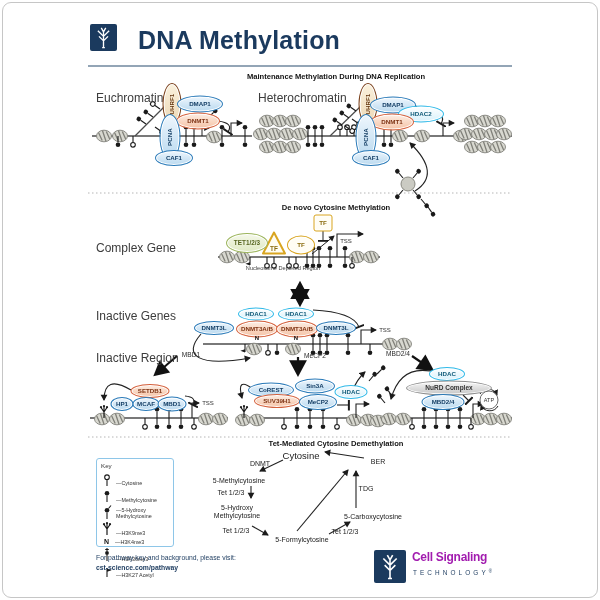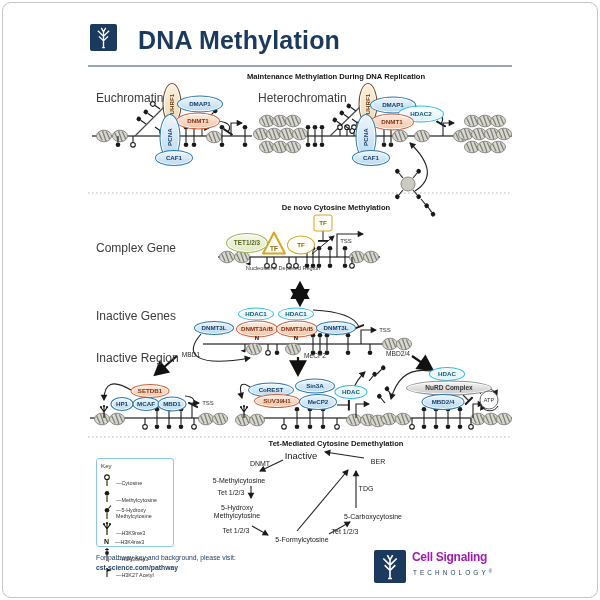--- a/index.html
+++ b/index.html
@@ -404,21 +404,21 @@
   <div class="pv cyan" style="left:351px;top:392px;width:31px;height:12px;">HDAC</div>
   <div class="pv orange" style="left:277px;top:401px;width:44px;height:12px;">SUV39H1</div>
   <div class="pv blue" style="left:318px;top:402px;width:36px;height:14px;">MeCP2</div>
 
   <div class="pv cyan" style="left:447px;top:374px;width:34px;height:12px;">HDAC</div>
   <div class="pv grayv" style="left:449px;top:388px;width:84px;height:13px;">NuRD Complex</div>
   <div class="pv blue" style="left:443px;top:402px;width:41px;height:14px;">MBD2/4</div>
   <div class="pv circ" style="left:489px;top:400px;width:17px;height:17px;">ATP</div>
 
   <div class="lbl sect" style="left:300px;top:443px;">Tet-Mediated Cytosine Demethylation</div>
-  <div class="lbl cycbig" style="left:301px;top:455px;">Inactive</div>
+  <div class="lbl cycbig" style="left:301px;top:455px;">Cytosine</div>
   <div class="lbl cyc" style="left:260px;top:463px;">DNMT</div>
   <div class="lbl cyc" style="left:239px;top:480px;">5-Methylcytosine</div>
   <div class="lbl cyc" style="left:231px;top:492px;">Tet 1/2/3</div>
   <div class="lbl cyc2" style="left:237px;top:512px;">
     <div>5-Hydroxy</div>
     <div>Methylcytosine</div>
   </div>
   <div class="lbl cyc" style="left:236px;top:530px;">Tet 1/2/3</div>
   <div class="lbl cyc" style="left:302px;top:539px;">5-Formylcytosine</div>
   <div class="lbl cyc" style="left:345px;top:531px;">Tet 1/2/3</div>

